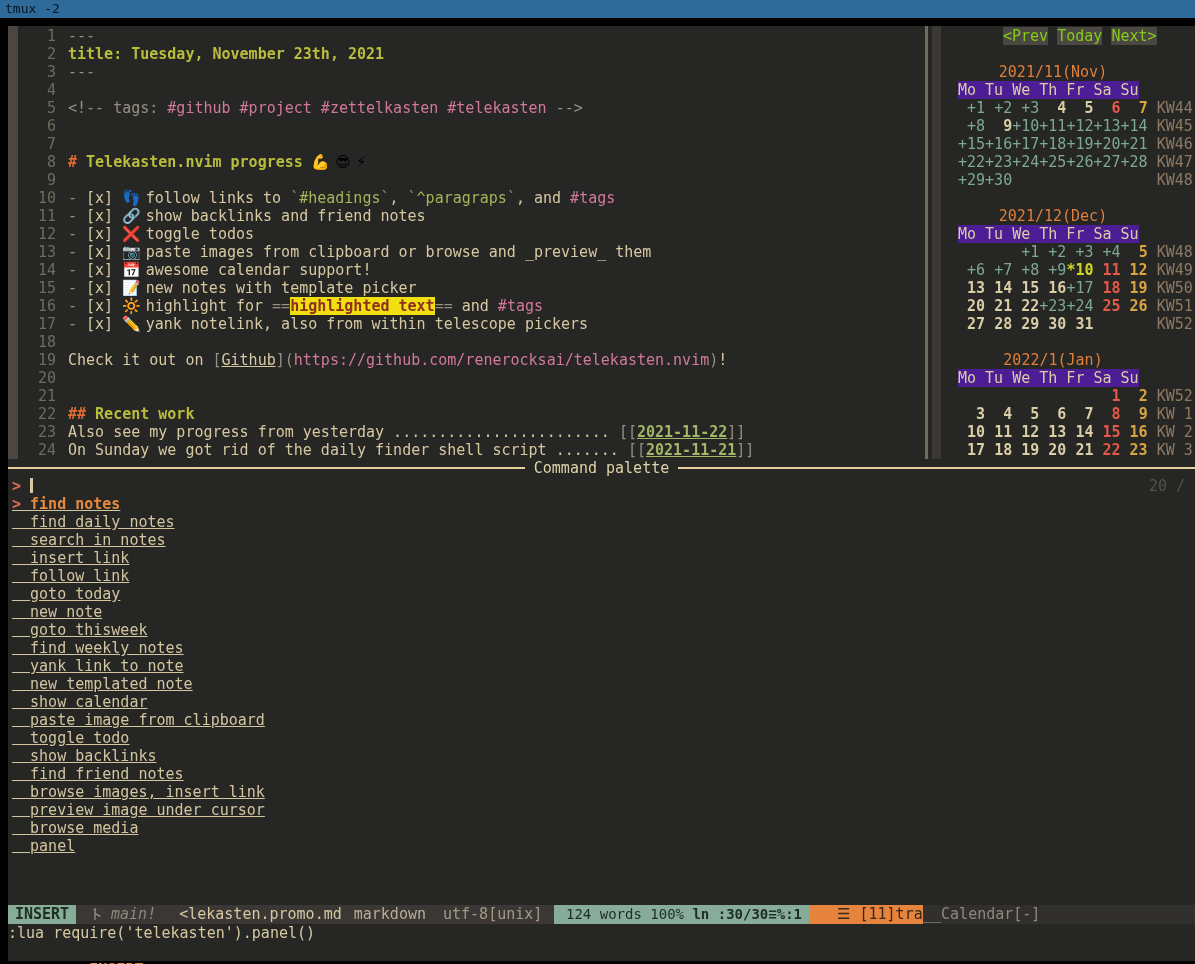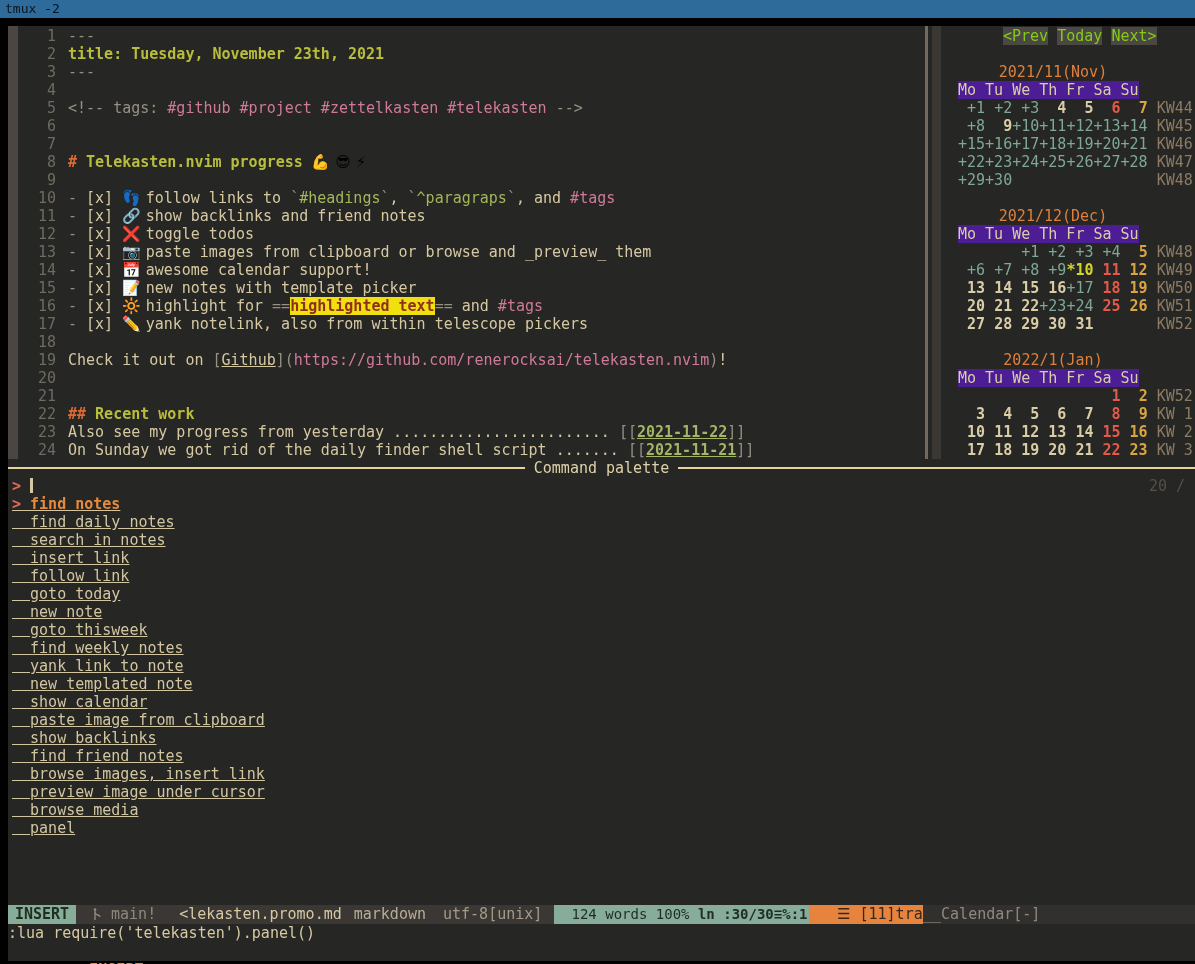--- a/index.html
+++ b/index.html
@@ -59,26 +59,26 @@
   .cursor{display:inline-block;width:3px;height:15px;background:#d6c9a2;vertical-align:-2px;}
   .pal-counter{position:absolute;left:1141px;top:0;color:#54504a;}
   .pal-row{height:18px;padding-left:4px;white-space:pre;color:#d2c6a0;text-decoration:underline;}
   .pal-selected .sel-label{color:#e78a3e;font-weight:bold;}
 
   
   .sb{position:absolute;left:0;top:879px;width:1187px;height:19px;background:#32302e;line-height:19px;}
   .sb-mode{position:absolute;left:0;top:0;width:68px;height:19px;background:#87ac9a;color:#20301f;
            font-weight:bold;text-align:center;}
   .sb-left{position:absolute;left:68px;top:0;width:478px;height:19px;background:#3a3734;white-space:pre;}
-  .sb-branch{margin-left:16px;color:#8f897c;}
+  .sb-branch{margin-left:16px;color:#8f897c;font-style:italic;}
   .sb-file{margin-left:23px;color:#d6c9a2;}
   .sb-ft{margin-left:12px;color:#b9ad97;}
   .sb-enc{margin-left:17px;color:#a39a87;}
   .sb-stats{position:absolute;left:546px;top:0;width:259px;height:19px;background:#87ac9a;color:#1f2d26;
-            padding-left:12px;box-sizing:border-box;font-size:14px;white-space:pre;text-align:center;}
+            padding-left:12px;box-sizing:border-box;font-size:14px;white-space:pre;}
   .sb-stats b{font-weight:bold;}
   .sb-badge{position:absolute;left:801px;top:0;width:114px;height:19px;background:#e6833d;color:#34291c;
             padding-left:28px;box-sizing:border-box;white-space:pre;}
   .sb-cal{position:absolute;left:915px;top:0;right:0;height:19px;background:#32302e;color:#8f897c;
           padding-left:0;box-sizing:border-box;}
 
   .cmdline{position:absolute;left:0;top:898px;width:1187px;height:19px;color:#d6c9a2;white-space:pre;}
   .modeline{position:absolute;left:0;top:917px;width:1187px;height:18px;color:#d6c9a2;white-space:pre;}
   .ml-mode{color:#e78a3e;font-weight:bold;}
   svg{vertical-align:-2px;}
@@ -170,20 +170,21 @@
           <div class="pal-row"><span>  insert link</span></div>
           <div class="pal-row"><span>  follow link</span></div>
           <div class="pal-row"><span>  goto today</span></div>
           <div class="pal-row"><span>  new note</span></div>
           <div class="pal-row"><span>  goto thisweek</span></div>
           <div class="pal-row"><span>  find weekly notes</span></div>
           <div class="pal-row"><span>  yank link to note</span></div>
           <div class="pal-row"><span>  new templated note</span></div>
           <div class="pal-row"><span>  show calendar</span></div>
           <div class="pal-row"><span>  paste image from clipboard</span></div>
+          <div class="pal-row"><span>  toggle todo</span></div>
           <div class="pal-row"><span>  show backlinks</span></div>
           <div class="pal-row"><span>  find friend notes</span></div>
           <div class="pal-row"><span>  browse images, insert link</span></div>
           <div class="pal-row"><span>  preview image under cursor</span></div>
           <div class="pal-row"><span>  browse media</span></div>
           <div class="pal-row"><span>  panel</span></div>
         </div>
     </div>
 
     <div class="sb">

